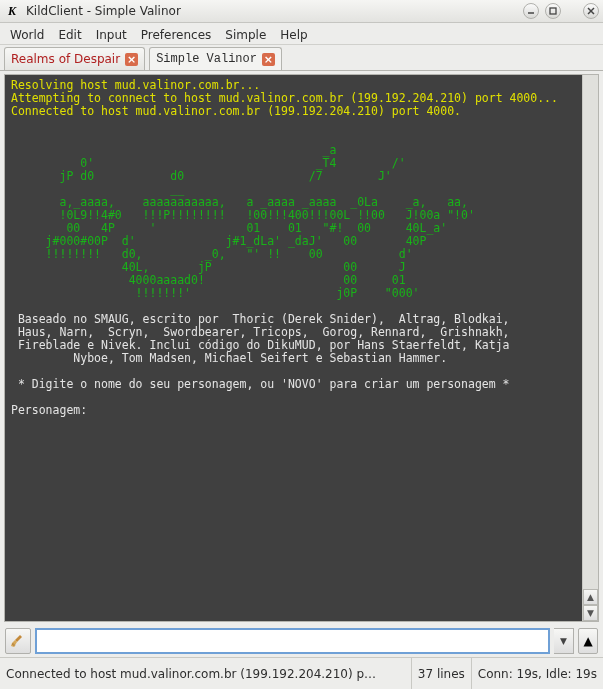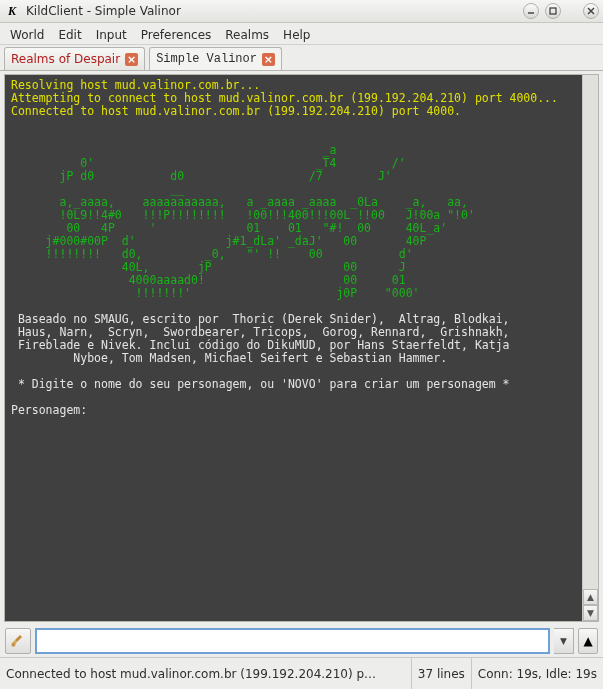--- a/index.html
+++ b/index.html
@@ -177,21 +177,21 @@
         <line x1="7" y1="1" x2="1" y2="7" stroke="#444" stroke-width="1.5"></line>
       </svg>
   </div>
 </div>
 
 <div class="menubar">
   <div class="menu-item">World</div>
   <div class="menu-item">Edit</div>
   <div class="menu-item">Input</div>
   <div class="menu-item">Preferences</div>
-  <div class="menu-item">Realms</div>
+  <div class="menu-item">Simple</div>
   <div class="menu-item">Help</div>
 </div>
 
 <div class="tabbar">
   <div class="tab">
     <span class="tab-label-red">Realms of Despair</span>
     <span class="tab-close">
       <span>×</span>
     </span>
   </div>

